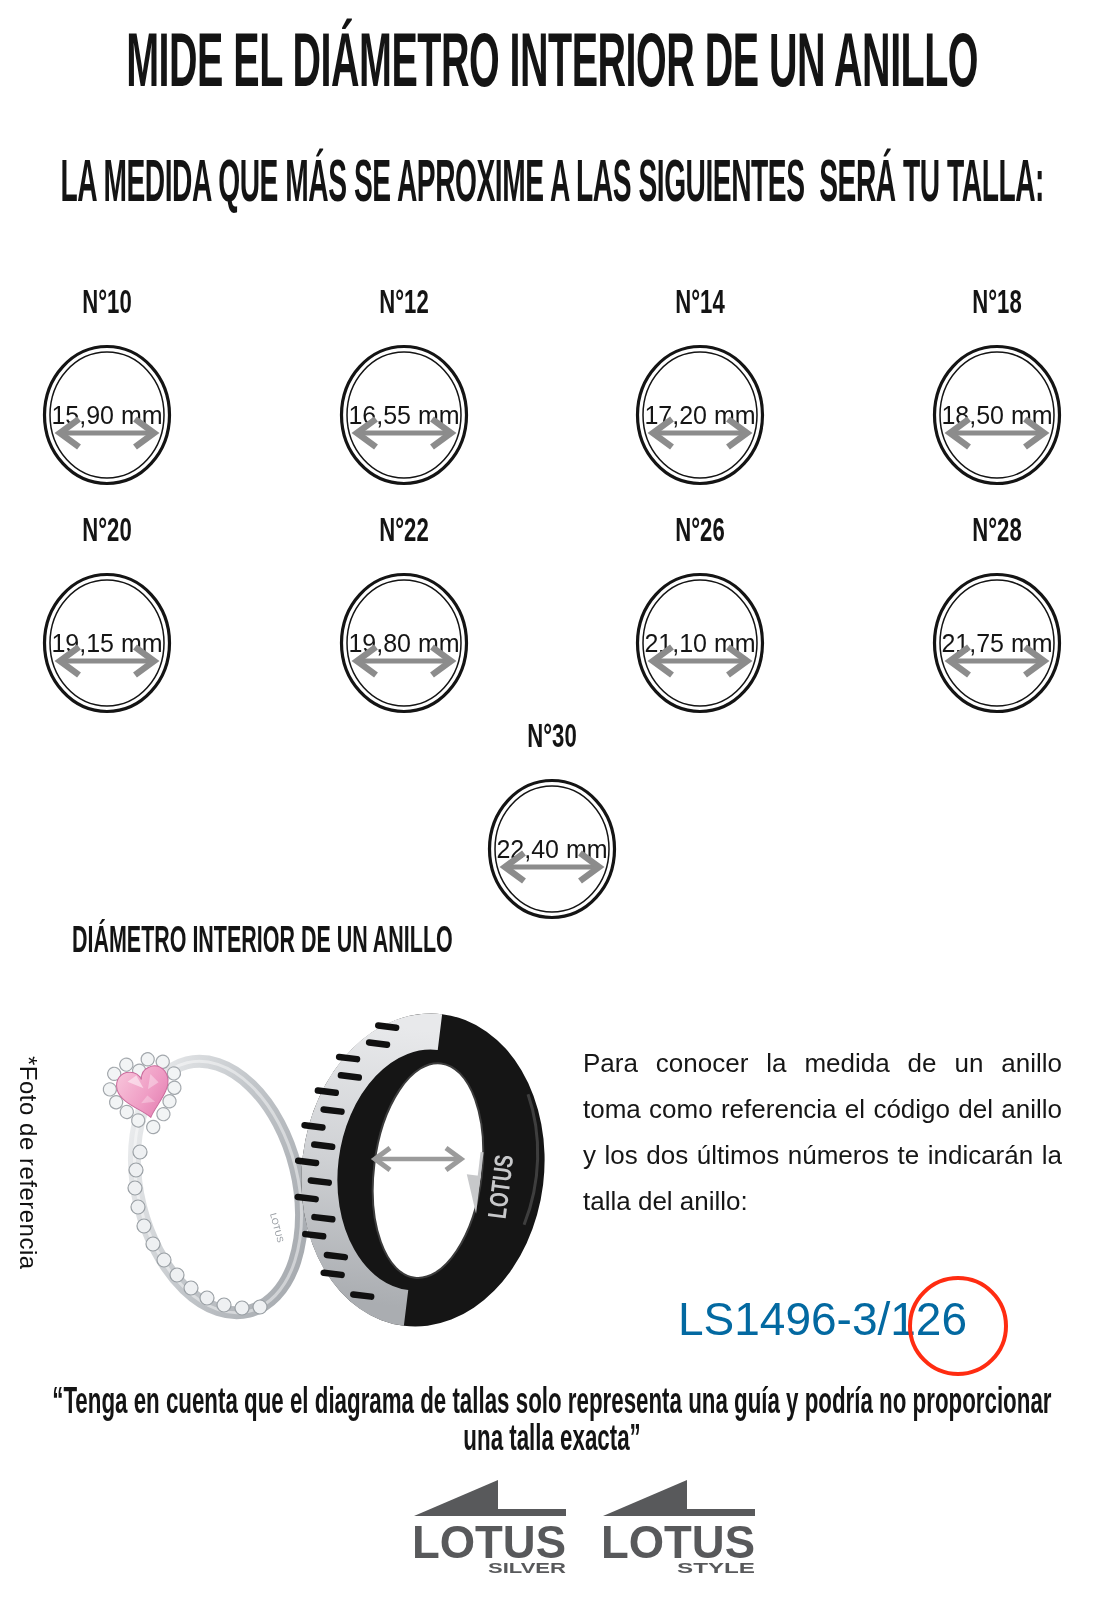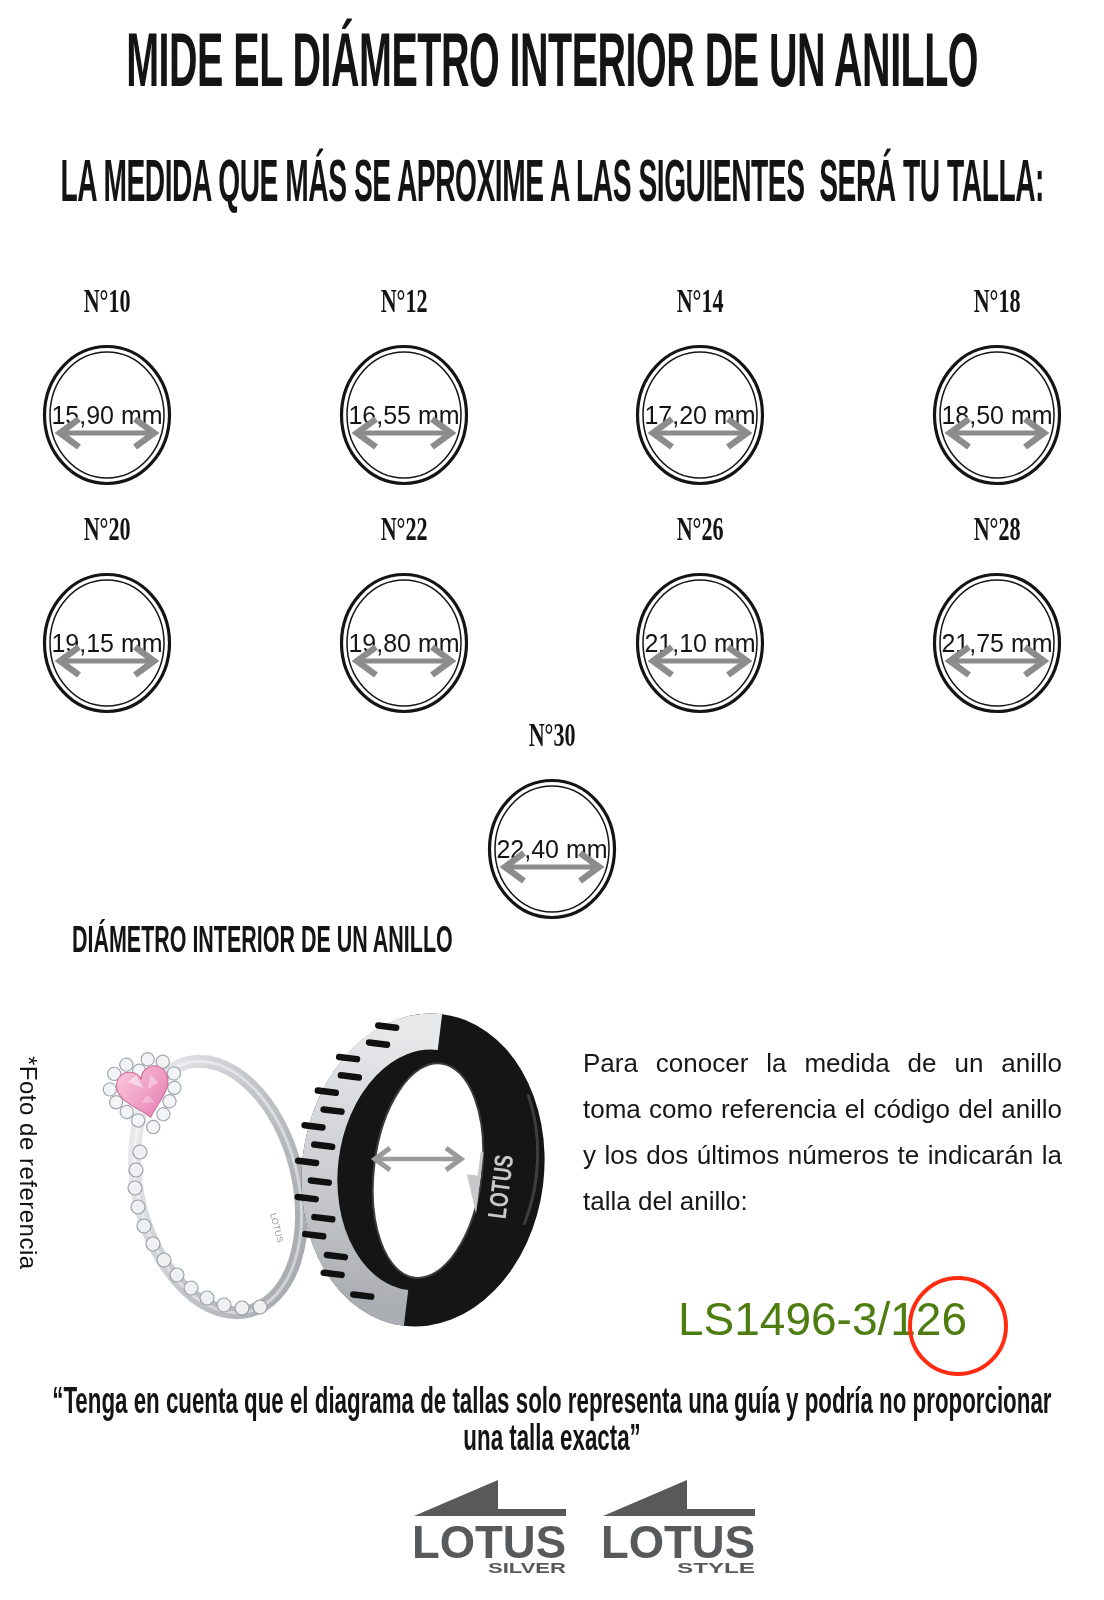--- a/index.html
+++ b/index.html
@@ -14,39 +14,39 @@
   #main-title .cond{font-weight:700;font-size:76px;line-height:84px;letter-spacing:-1px;transform:scaleX(.52);}
   #subtitle{top:148px;}
   #subtitle .cond{font-weight:700;font-size:60px;line-height:66px;letter-spacing:-1px;transform:scaleX(.47);}
 
   
   .size-row{position:absolute;left:4px;right:4px;display:flex;justify-content:space-between;}
   #size-row-0{top:284px;}
   #size-row-1{top:512px;}
   #size-row-2{top:718px;justify-content:center;}
   .size-item{width:206px;display:flex;flex-direction:column;align-items:center;}
-  .size-label{font-weight:700;font-size:34px;line-height:34px;margin-bottom:26px;white-space:nowrap;font-family:Liberation Serif, serif;}
+  .size-label{font-weight:700;font-size:34px;line-height:34px;margin-bottom:26px;white-space:nowrap;}
   .size-label .cond{transform:scaleX(.65);}
   svg.ring{width:130px;height:142px;display:block;}
   .ring-outer{fill:none;stroke:#141414;stroke-width:3.2;}
   .ring-inner{fill:none;stroke:#141414;stroke-width:1.5;}
   .ring-mm{font-family:"Liberation Sans",sans-serif;font-size:25px;fill:#151515;text-anchor:middle;}
   .arrow-shaft{stroke:#8c8c8c;stroke-width:5;}
   .arrow-head{stroke:#8c8c8c;stroke-width:6.5;fill:none;}
 
   
   #diagram-heading{left:72px;top:920px;}
   #diagram-heading .cond{font-weight:700;font-size:37px;line-height:40px;transform:scaleX(.58);transform-origin:left center;}
   #photo-caption{left:14px;top:1056px;writing-mode:vertical-rl;font-size:24px;letter-spacing:.5px;color:#111;}
 
   
   #explain-paragraph{left:583px;top:1040px;width:479px;font-size:26px;line-height:46px;
       text-align:justify;color:#161616;}
   #code-block{left:583px;top:1292px;width:479px;text-align:center;}
-  #ring-code{font-size:46px;color:#4d7c0f;display:inline-block;}
+  #ring-code{font-size:46px;color:#0369a1;display:inline-block;}
   #code-highlight-circle{position:absolute;left:325px;top:-16px;width:92px;height:92px;
       border:4px solid #ff2c11;border-radius:50%;}
 
   
   #quote-line-1{top:1382px;}
   #quote-line-2{top:1419px;}
   .quote .cond{font-weight:700;font-size:36px;line-height:37px;transform:scaleX(.62);}
 
   
   #footer-logos{top:1474px;left:0;width:1104px;display:flex;justify-content:center;gap:26px;transform:translateX(32px);}

